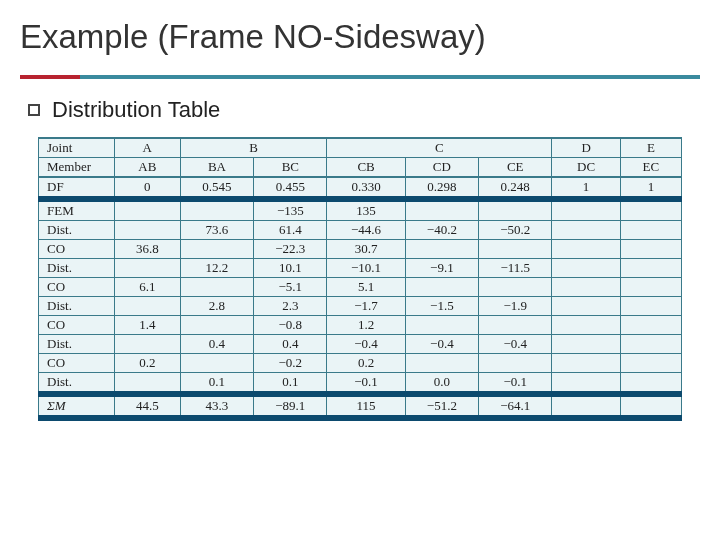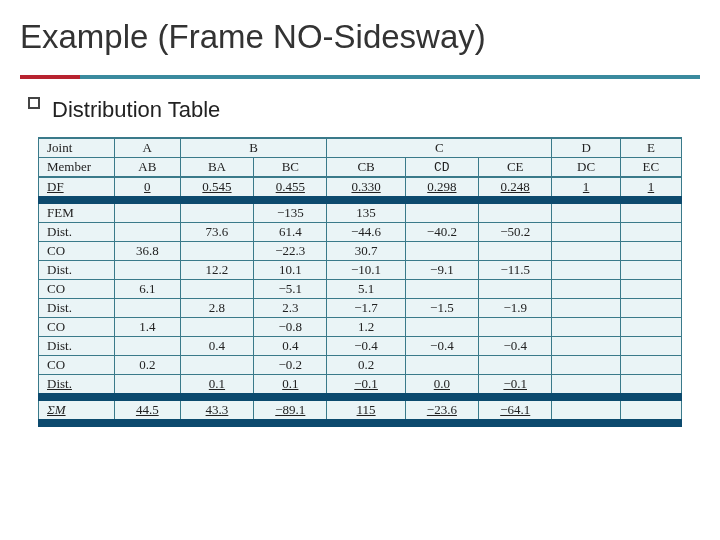--- a/index.html
+++ b/index.html
@@ -2,35 +2,35 @@
 <html><head>
 <meta charset="utf-8">
 <style>
   * { box-sizing: border-box; margin: 0; padding: 0; }
   html, body { width: 720px; height: 540px; background: #fff; font-family: Arial, sans-serif; }
   .slide { width: 720px; height: 540px; padding: 10px 20px; position: relative; }
   .title { font-size: 33px; color: #333; font-weight: normal; padding: 8px 0 19px 0; }
   .title-underline { height: 4px; width: 100%; display: flex; margin-bottom: 18px; }
   .title-underline .accent { width: 60px; height: 4px; background: #b8232f; }
   .title-underline .rest { flex: 1; height: 4px; background: #3a8a9e; }
-  .bullet-row { display: flex; margin: 8px 0 14px 8px; }
+  .bullet-row { display: flex; align-items: center; margin: 8px 0 14px 8px; }
   .bullet { width: 12px; height: 12px; border: 2px solid #444; margin-right: 12px; }
   .bullet-text { font-size: 22px; color: #222; }
   .table-wrap { padding: 0 18px; }
   table { border-collapse: collapse; width: 100%; background: #eaf4f6; font-family: 'Times New Roman', serif; }
   td, th { border: 1px solid #3a7a8a; text-align: center; font-size: 13px; padding: 1px 3px; color: #222; background: #eaf4f6; }
   .lbl { text-align: left; padding-left: 8px; white-space: nowrap; width: 62px; }
   .thick-top td { border-top: 2px solid #3a7a8a; }
-  .thick-bot td { border-bottom: 8px solid #0c4a6e; text-decoration: underline; }
+  .thick-bot td { border-bottom: 6px solid #0c4a6e; }
   .sum { font-style: italic; }
   .col-ab { width: 54px; }
   .col-ba { width: 60px; }
   .col-bc { width: 60px; }
   .col-cb { width: 64px; }
-  .col-cd { width: 60px; font-family: Liberation Mono, monospace; }
+  .col-cd { width: 60px; }
   .col-ce { width: 60px; }
   .col-dc { width: 56px; }
   .col-ec { width: 50px; }
 </style>
 </head>
 <body>
 
 <div class="slide">
   <div class="title">Example (Frame NO-Sidesway)</div>
   <div class="title-underline">
@@ -185,21 +185,21 @@
         <td>−0.1</td>
         <td></td>
             <td></td>
       </tr>
       <tr class="thick-bot">
         <td class="lbl sum">ΣM</td>
         <td>44.5</td>
         <td>43.3</td>
         <td>−89.1</td>
         <td>115</td>
-        <td>−23.6</td>
+        <td>−51.2</td>
         <td>−64.1</td>
         <td></td>
             <td></td>
       </tr>
     </tbody>
       </table>
   </div>
 </div>
 
 </body></html>

